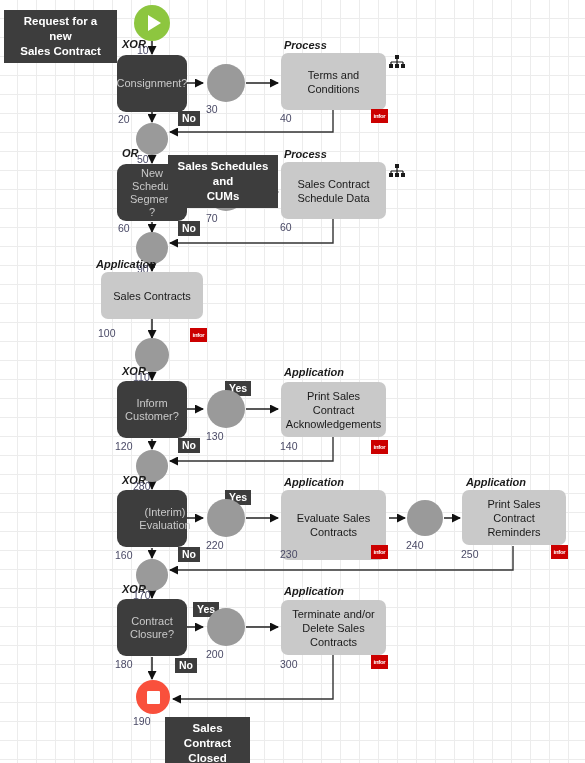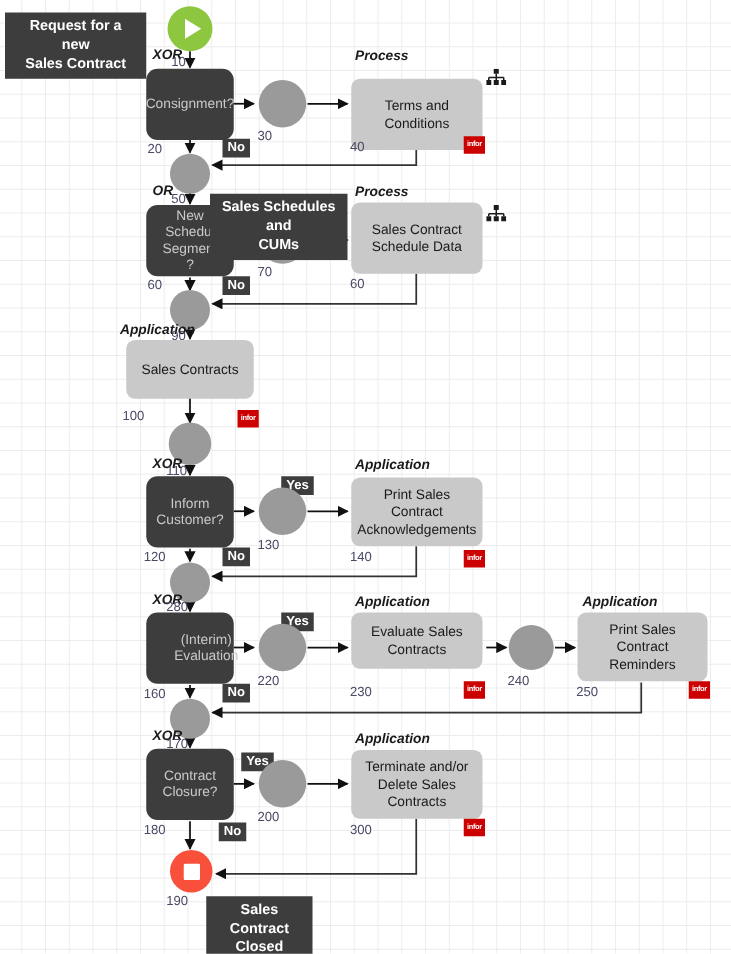--- a/index.html
+++ b/index.html
@@ -191,21 +191,21 @@
   </div>
 
   <div class="typelabel" style="left:122px;top:38px;">XOR</div>
   <div class="stepnum" style="left:137px;top:44px;">10</div>
   <div class="node decision" style="left:117px;top:55px;width:70px;height:57px;">Consignment?</div>
 
   <div class="node circle" style="left:207px;top:64px;width:38px;height:38px;"></div>
   <div class="stepnum" style="left:206px;top:103px;">30</div>
 
   <div class="typelabel" style="left:284px;top:39px;">Process</div>
-  <div class="node appbox" style="left:281px;top:63px;width:105px;height:57px;">Terms and
+  <div class="node appbox" style="left:281px;top:53px;width:105px;height:57px;">Terms and
 Conditions</div>
   <div class="stepnum" style="left:280px;top:112px;">40</div>
   <div class="hierbadge" style="left:389px;top:55px;">
     <svg viewBox="0 0 16 14" width="16" height="14">
       <rect x="6" y="0" width="4" height="4" fill="#1a1a1a"></rect>
       <path d="M8,4 L8,7 M2,7 L14,7 M2,7 L2,9 M8,7 L8,9 M14,7 L14,9" stroke="#1a1a1a" stroke-width="1.2" fill="none"></path>
       <rect x="0" y="9" width="4" height="4" fill="#1a1a1a"></rect>
       <rect x="6" y="9" width="4" height="4" fill="#1a1a1a"></rect>
       <rect x="12" y="9" width="4" height="4" fill="#1a1a1a"></rect>
     </svg>
@@ -275,21 +275,21 @@
   <div class="typelabel" style="left:122px;top:474px;">XOR</div>
   <div class="stepnum" style="left:133px;top:480px;">280</div>
   <div class="node decision" style="left:117px;top:490px;width:70px;height:57px;white-space:pre-line;padding-left:29px;">(Interim)
 Evaluation</div>
 
   <div class="branch" style="left:208px;top:490px;">Yes</div>
   <div class="node circle" style="left:207px;top:499px;width:38px;height:38px;"></div>
   <div class="stepnum" style="left:206px;top:539px;">220</div>
 
   <div class="typelabel" style="left:284px;top:476px;">Application</div>
-  <div class="node appbox" style="left:281px;top:490px;width:105px;height:45px;white-space:pre-line;">Evaluate Sales
+  <div class="node appbox" style="left:281px;top:490px;width:105px;height:70px;white-space:pre-line;">Evaluate Sales
 Contracts</div>
   <div class="stepnum" style="left:280px;top:548px;">230</div>
   <div class="inforbadge" style="left:371px;top:545px;">infor</div>
 
   <div class="node circle" style="left:407px;top:500px;width:36px;height:36px;"></div>
   <div class="stepnum" style="left:406px;top:539px;">240</div>
 
   <div class="typelabel" style="left:466px;top:476px;">Application</div>
   <div class="node appbox" style="left:462px;top:490px;width:104px;height:55px;white-space:pre-line;">Print Sales
 Contract

